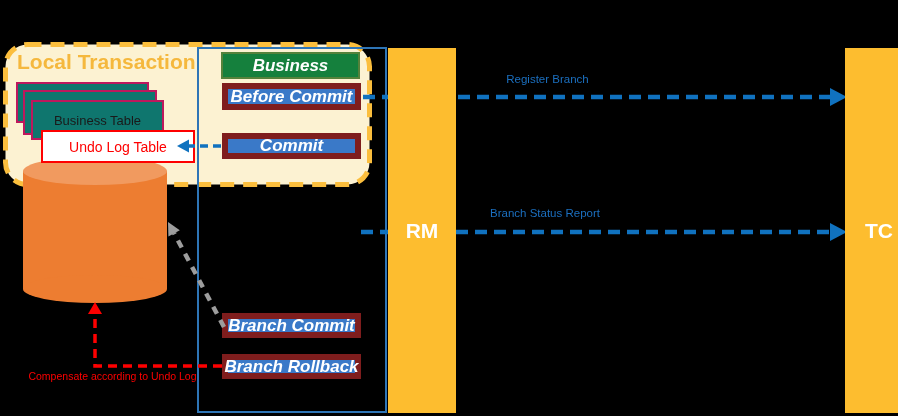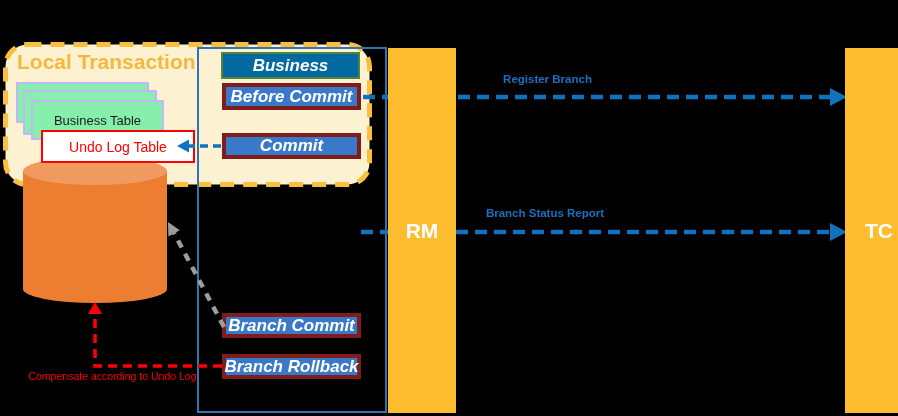--- a/index.html
+++ b/index.html
@@ -23,21 +23,21 @@
   }
 
   
   .blue-rect {
     left: 197px; top: 47px; width: 190px; height: 366px;
     border: 2px solid #2E75B6; background: transparent;
   }
 
   
   .card {
-    background: #86efac; border: 2px solid #c4b5fd;
+    background: #0f766e; border: 2px solid #be185d;
     display: flex; align-items: center; justify-content: center;
   }
   .card-1 { left: 16px; top: 82px; width: 133px; height: 41px; }
   .card-2 { left: 23px; top: 90px; width: 134px; height: 45px; }
   .card-3 { left: 31px; top: 100px; width: 133px; height: 40px;
             font-size: 13px; color: #1a1a1a; }
   .undo-card {
     left: 41px; top: 130px; width: 154px; height: 33px;
     background: #fff; border: 2px solid #FE0000;
     color: #FE0000; font-size: 14px;
@@ -52,43 +52,43 @@
     left: 23px; top: 193px; width: 144px;
     color: #fff; font-weight: 700; font-size: 13px; line-height: 15px;
     text-align: center; white-space: pre-line;
   }
 
   
   .step {
     left: 222px; width: 139px;
     display: flex; align-items: center; justify-content: center;
     color: #fff; font-style: italic; font-weight: 700; font-size: 17px;
-    background: #3A79C8; border: 4px solid #7f1d1d;
+    background: #3A79C8; border: 6px solid #7f1d1d;
     white-space: nowrap;
   }
-  .step-business  { left: 221px; top: 52px;  height: 27px; background: #0369a1; border: 2px solid #55823B; }
+  .step-business  { left: 221px; top: 52px;  height: 27px; background: #15803d; border: 2px solid #55823B; }
   .step-before    { top: 83px;  height: 27px; }
   .step-commit    { top: 133px; height: 26px; }
   .step-after     { top: 217px; height: 30px; }
   .step-bcommit   { top: 313px; height: 25px; }
   .step-brollback { top: 354px; height: 25px; }
 
   
   .column {
     top: 48px; width: 68px; height: 365px;
     background: #FDBD2F;
     display: flex; align-items: center; justify-content: center;
     color: #fff; font-weight: 700; font-size: 21px;
   }
   .col-rm { left: 388px; }
   .col-tc { left: 845px; }
 
   
   .msg-label {
-    text-align: center; font-weight: 700; font-size: 11.5px;
+    text-align: center; font-weight: 400; font-size: 11.5px;
     color: #1B6FBF; white-space: nowrap;
   }
   .msg-register { left: 455px; top: 73px;  width: 185px; }
   .msg-status   { left: 450px; top: 207px; width: 190px; }
   .msg-compensate {
     left: 25px; top: 370px; width: 175px;
     text-align: center; font-weight: 400; font-size: 10.5px;
     color: #FE0000; white-space: nowrap;
   }
 </style>

